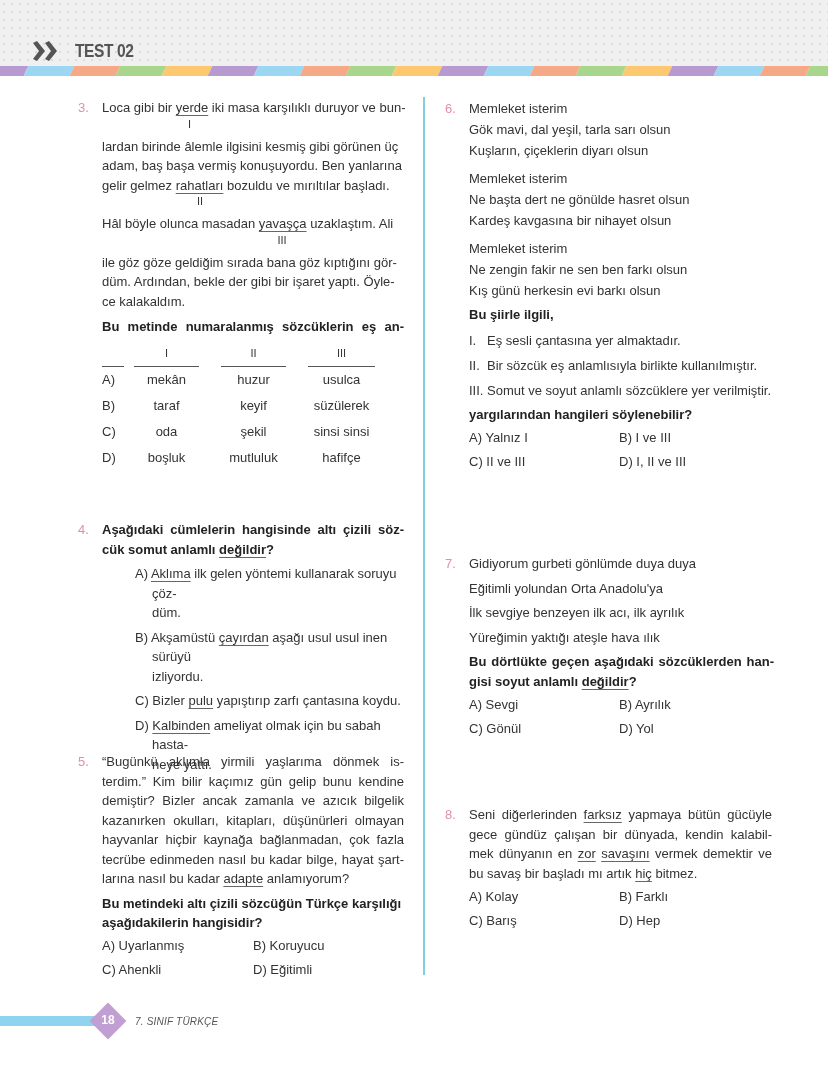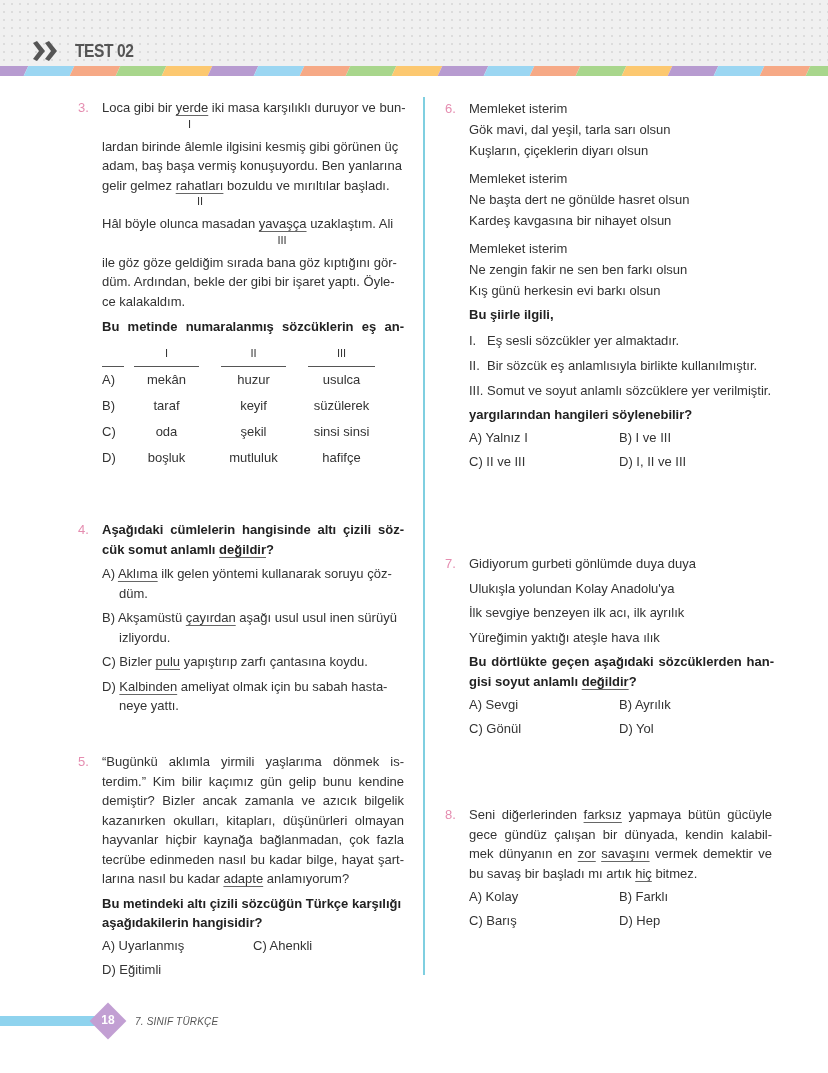--- a/index.html
+++ b/index.html
@@ -46,21 +46,21 @@
   .opts2 { display:flex; flex-wrap:wrap; }
   .opts2 .opt { width:50%; height:24px; line-height:24px; }
   .tbl { margin-left:0; }
   .tbl .row { display:flex; height:26px; line-height:26px; }
   .tbl .lbl { width:22px; }
   .tbl .c1 { width:65px; margin-left:10px; text-align:center; }
   .tbl .c2 { width:65px; margin-left:22px; text-align:center; }
   .tbl .c3 { width:67px; margin-left:22px; text-align:center; }
   .tbl .hdr { height:22px; line-height:16px; }
   .tbl .hdr div { border-bottom:1px solid #555; font-size:11px; }
-  .optline { padding-left:17px; text-indent:-17px; line-height:19.5px; margin-bottom:5px; }
+  .optline { padding-left:17px; text-indent:-17px; line-height:19.5px; margin-bottom:5px;margin-left:33px; }
   .footer-bar {
     position:absolute; left:0; top:1016px; width:95px; height:10px; background:#8fd3ee;
   }
   .footer-diamond {
     position:absolute; left:95px; top:1008px; width:26px; height:26px;
     background:#c29fd3; transform:rotate(45deg);
   }
   .footer-num {
     position:absolute; left:93px; top:1013px; width:30px; text-align:center;
     color:#fff; font-size:12px; font-weight:bold;
@@ -170,20 +170,21 @@
   <div class="just">terdim.” Kim bilir kaçımız gün gelip bunu kendine</div>
   <div class="just">demiştir? Bizler ancak zamanla ve azıcık bilgelik</div>
   <div class="just">kazanırken okulları, kitapları, düşünürleri olmayan</div>
   <div class="just">hayvanlar hiçbir kaynağa bağlanmadan, çok fazla</div>
   <div class="just">tecrübe edinmeden nasıl bu kadar bilge, hayat şart-</div>
   <div><span>larına nasıl bu kadar </span><span class="u">adapte</span><span> anlamıyorum?</span></div>
   <div class="bold" style="margin-top:5px; white-space:nowrap">Bu metindeki altı çizili sözcüğün Türkçe karşılığı</div>
   <div class="bold">aşağıdakilerin hangisidir?</div>
   <div class="opts2" style="margin-top:1px">
     <div class="opt">A) Uyarlanmış</div>
+    <div class="opt">B) Koruyucu</div>
     <div class="opt">C) Ahenkli</div>
     <div class="opt">D) Eğitimli</div>
   </div>
 </div>
 
 <div class="q" style="left:469px; top:98px; width:310px; line-height:21px;">
   <span class="num">6.</span>
   <div>
     <div>Memleket isterim</div>
     <div>Gök mavi, dal yeşil, tarla sarı olsun</div>
@@ -194,38 +195,38 @@
     <div>Ne başta dert ne gönülde hasret olsun</div>
     <div>Kardeş kavgasına bir nihayet olsun</div>
   </div>
   <div style="margin-top:7px">
     <div>Memleket isterim</div>
     <div>Ne zengin fakir ne sen ben farkı olsun</div>
     <div>Kış günü herkesin evi barkı olsun</div>
   </div>
   <div class="bold" style="margin-top:3px">Bu şiirle ilgili,</div>
   <div style="margin-top:3px; line-height:25px;">
-    <div><span style="display:inline-block;width:18px">I.</span><span>Eş sesli sözcükler yer almaktadır.</span></div>
+    <div><span style="display:inline-block;width:18px">I.</span><span>Eş sesli çantasına yer almaktadır.</span></div>
     <div><span style="display:inline-block;width:18px">II.</span><span>Bir sözcük eş anlamlısıyla birlikte kullanılmıştır.</span></div>
     <div style="white-space:nowrap"><span>III.</span> <span>Somut ve soyut anlamlı sözcüklere yer verilmiştir.</span></div>
   </div>
   <div class="bold" style="margin-top:1px">yargılarından hangileri söylenebilir?</div>
   <div class="opts2" style="margin-top:1px; width:300px">
     <div class="opt">A) Yalnız I</div>
     <div class="opt">B) I ve III</div>
     <div class="opt">C) II ve III</div>
     <div class="opt">D) I, II ve III</div>
   </div>
 </div>
 
 <div class="q" style="left:469px; top:552px; width:305px; line-height:24.5px;">
   <span class="num">7.</span>
   <div>
     <div>Gidiyorum gurbeti gönlümde duya duya</div>
-    <div>Ulukışla yolundan Kolay Anadolu'ya</div>
+    <div>Eğitimli yolundan Orta Anadolu'ya</div>
     <div>İlk sevgiye benzeyen ilk acı, ilk ayrılık</div>
     <div>Yüreğimin yaktığı ateşle hava ılık</div>
   </div>
   <div style="line-height:20px; margin-top:2px">
     <div class="bold just">Bu dörtlükte geçen aşağıdaki sözcüklerden han-</div>
     <div class="bold"><span>gisi soyut anlamlı </span><span class="u">değildir</span><span>?</span></div>
   </div>
   <div class="opts2" style="margin-top:1px; width:300px">
     <div class="opt">A) Sevgi</div>
     <div class="opt">B) Ayrılık</div>

